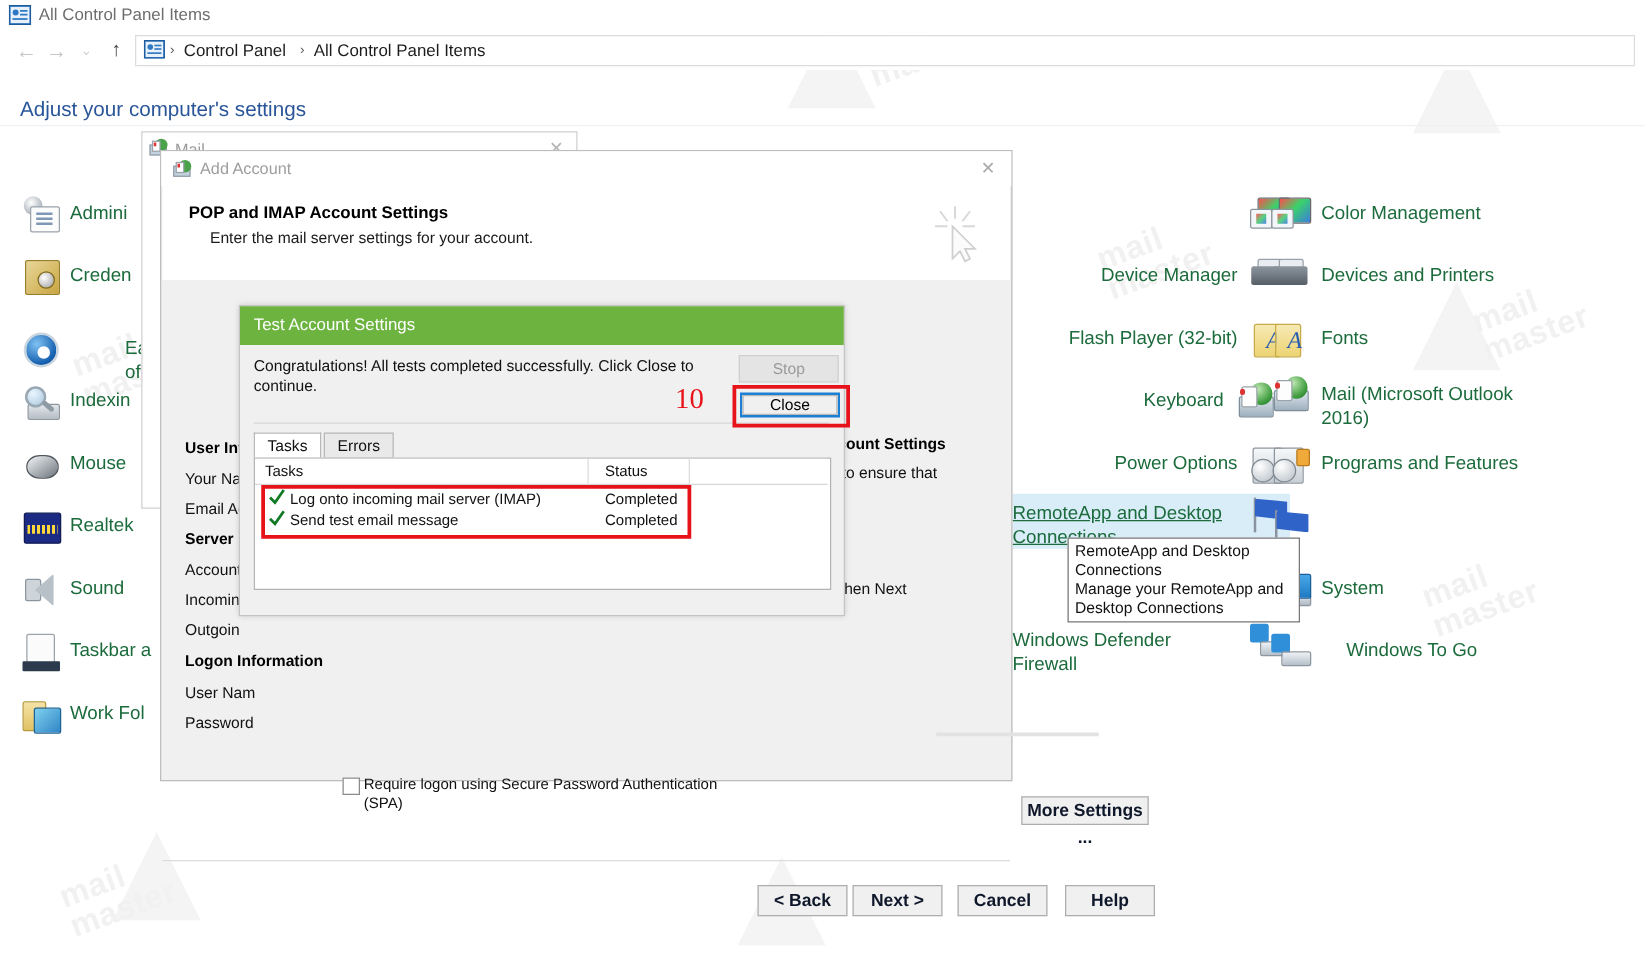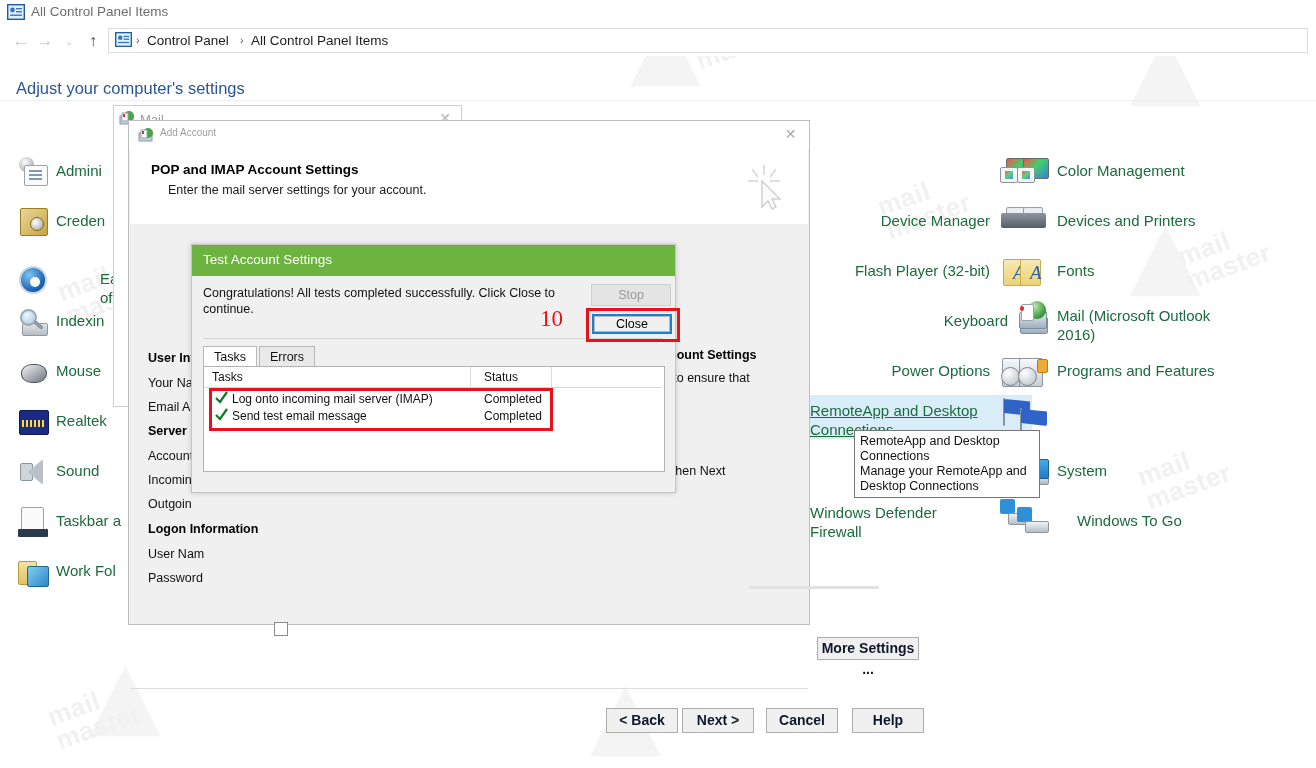--- a/index.html
+++ b/index.html
@@ -116,21 +116,21 @@
   #mailwin .mw-title{position:absolute;left:26px;top:6px;font-size:13px;color:#9a9a9a;}
   #mailwin .mw-ico{position:absolute;left:5px;top:4px;width:16px;height:16px;}
   #mailwin .mw-close{position:absolute;right:8px;top:4px;width:16px;height:16px;color:#b5b5b5;
                      font-size:14px;text-align:center;line-height:16px;}
 
   
   #addacct{position:absolute;left:128px;top:120px;width:680px;height:503px;
            background:#f0f0f0;border:1px solid #bdbdbd;z-index:5;}
   #aa-titlebar{position:absolute;left:0;top:0;width:100%;height:28px;background:#fff;}
   #aa-ico{position:absolute;left:9px;top:6px;width:16px;height:16px;}
-  #aa-title{position:absolute;left:31px;top:6px;font-size:10px;color:#9e9e9e;}
+  #aa-title{position:absolute;left:31px;top:6px;font-size:13px;color:#9e9e9e;}
   #aa-close{position:absolute;right:10px;top:5px;width:17px;height:17px;color:#a8a8a8;
             font-size:14px;text-align:center;line-height:17px;}
   #aa-head{position:absolute;left:1px;top:28px;width:678px;height:75px;background:#fff;
            border-bottom:1px solid #dadada;}
   #aa-h1{position:absolute;left:21px;top:13px;font-size:13.5px;font-weight:bold;color:#000;}
   #aa-h2{position:absolute;left:38px;top:34px;font-size:12.5px;color:#1a1a1a;}
   #aa-cursor{position:absolute;right:18px;top:14px;width:46px;height:48px;}
   #aa-body{position:absolute;left:1px;top:103px;width:678px;height:349px;background:#f0f0f0;}
   .aa-sec{position:absolute;font-size:12.5px;font-weight:bold;color:#000;}
   .aa-lbl{position:absolute;font-size:12.5px;color:#111;}
@@ -325,21 +325,21 @@
     </span>
   <span class="cp-lbl">Device Manager</span>
 </div>
 <div class="cp-item col-mid" style="left:810px;top:255px;width:222px;">
   <span class="cp-ico">
       <i class="ic ic-fontf"></i>
       <i class="ic-fonta">A</i>
     </span>
   <span class="cp-lbl">Flash Player (32-bit)</span>
 </div>
-<div class="cp-item col-mid" style="left:828px;top:305px;width:222px;">
+<div class="cp-item col-mid" style="left:799px;top:305px;width:222px;">
   <span class="cp-ico">
       <i class="ic ic-mailb"></i>
       <i class="ic ic-mailg"></i>
       <i class="ic ic-mailp"></i>
       <i class="ic ic-mailp2"></i>
     </span>
   <span class="cp-lbl">Keyboard</span>
 </div>
 <div class="cp-item col-mid" style="left:810px;top:355px;width:222px;">
   <span class="cp-ico">
@@ -497,20 +497,21 @@
     <div class="aa-lbl" style="left:18px;top:323px;">User Nam</div>
     <div class="aa-lbl" style="left:18px;top:347px;">Password</div>
   </div>
 
   <div id="aa-testhdr">Test Account Settings</div>
   <div id="aa-txt1">account to ensure that</div>
   <div id="aa-txt2">ettings when Next</div>
   <div id="aa-slider"></div>
 
   <div id="aa-spabox"></div>
+  <div id="aa-spatxt">Require logon using Secure Password Authentication (SPA)</div>
 
   <div class="aa-btn" id="aa-more">More Settings ...</div>
   <div id="aa-footsep"></div>
   <div class="aa-btn" id="aa-back">&lt; Back</div>
   <div class="aa-btn" id="aa-next">Next &gt;</div>
   <div class="aa-btn" id="aa-cancel">Cancel</div>
   <div class="aa-btn" id="aa-help">Help</div>
 </div>
 <div id="aa-thumb"></div>
 

